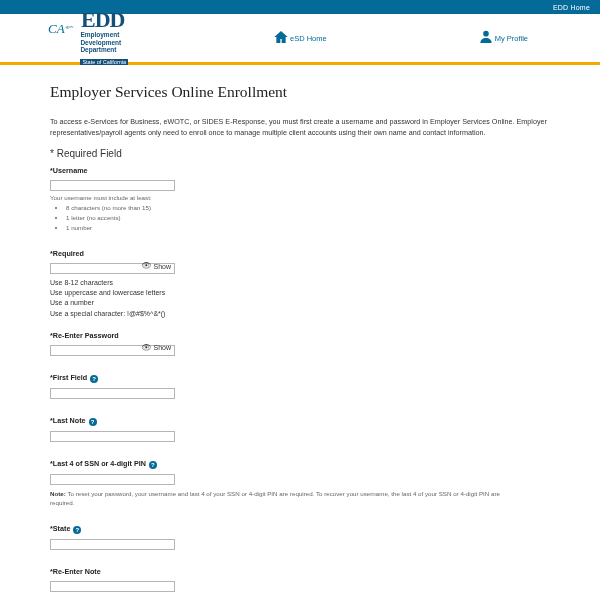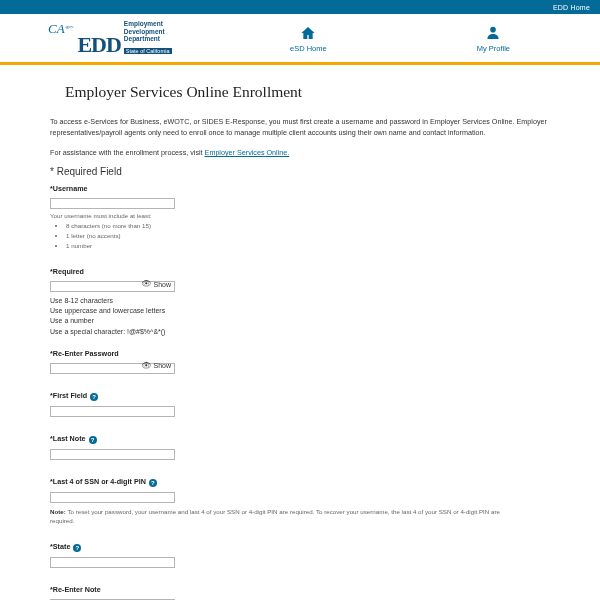--- a/index.html
+++ b/index.html
@@ -57,21 +57,22 @@
     position: relative;
     top: -9px;
   }
   .ca-gov .sub {
     font-size: 5px;
     font-style: normal;
     vertical-align: super;
   }
   .edd-logo {
     display: flex;
-    align-items: flex-end;
+    align-items: center;
+    flex-direction: column;
   }
   .edd-mark {
     font-family: "Liberation Serif", serif;
     font-weight: bold;
     font-size: 22px;
     color: #12507b;
     letter-spacing: -1px;
     line-height: 1;
   }
   .edd-text {
@@ -98,21 +99,21 @@
     margin-top: 1px;
   }
   .header-nav {
     flex: 1;
     display: flex;
     justify-content: center;
     gap: 150px;
   }
   .nav-item {
     display: flex;
-    flex-direction: column;
+    flex-direction: row;
     align-items: center;
     text-decoration: none;
     color: #046b99;
     font-size: 7.5px;
     cursor: pointer;
   }
   .nav-icon {
     width: 18px;
     height: 18px;
     display: flex;
@@ -124,21 +125,21 @@
 
   
   .content {
     padding: 18px 50px 0 50px;
   }
   h1.page-title {
     font-family: "Liberation Serif", serif;
     font-size: 15.5px;
     font-weight: normal;
     color: #222222;
-    margin: 0 0 10px 15px;
+    margin: 0 0 10px 0;
   }
   p.intro {
     font-size: 7.2px;
     line-height: 1.55;
     color: #333333;
     margin: 15px 0 10px 0;
     max-width: 500px;
   }
   p.assist {
     font-size: 7.2px;
@@ -295,23 +296,20 @@
     </a>
   </div>
 </div>
 
 <div class="content">
 
   <h1 class="page-title">Employer Services Online Enrollment</h1>
 
   <p class="intro">To access e-Services for Business, eWOTC, or SIDES E-Response, you must first create a username and password in Employer Services Online. Employer representatives/payroll agents only need to enroll once to manage multiple client accounts using their own name and contact information.</p>
 
-  <p class="assist">
-    <span>For assistance with the enrollment process, visit </span><a class="inline-link" href="#">Employer Services Online.</a>
-  </p>
 
   <div class="required-note">* Required Field</div>
 
   <div class="field-block">
     <label class="field-label">
       <span class="star">*</span><span>Username</span>
     </label>
     <input class="text-input" type="text" value="" style="">
     <div class="hint">Your username must include at least:</div>
     <ul class="rules">

